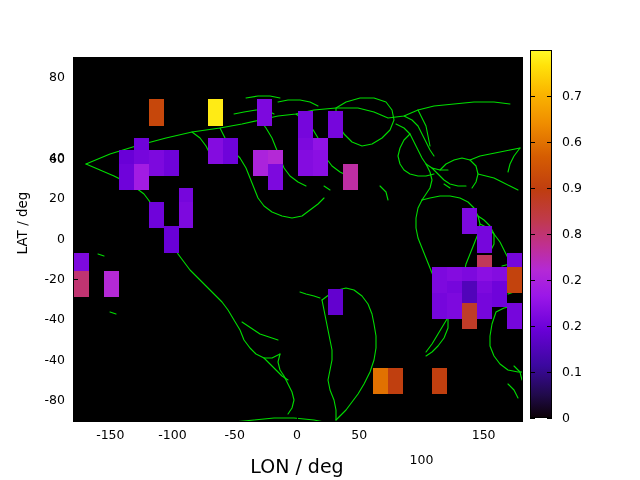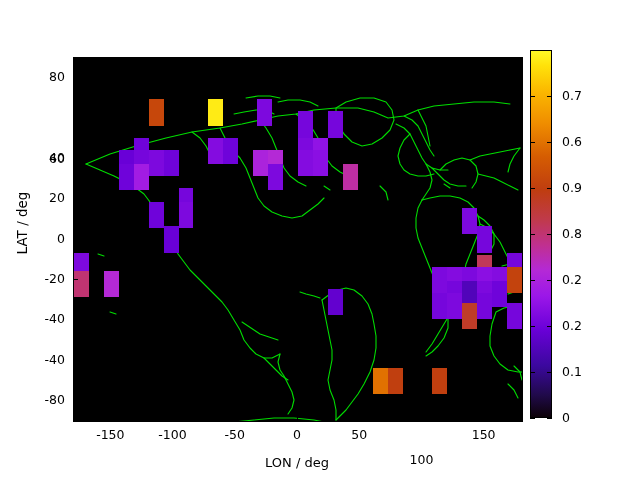--- a/index.html
+++ b/index.html
@@ -65,21 +65,21 @@
   }
   .tick-mark {
     position: absolute;
     background: #000;
   }
   #xlabel {
     position: absolute;
     left: 73px; top: 455px;
     width: 448px;
     text-align: center;
-    font-size: 13px;
+    font-size: 19px;
   }
   #ylabel {
     position: absolute;
     left: -48px; top: 215px;
     width: 140px;
     text-align: center;
     font-size: 13.5px;
     transform: rotate(-90deg);
     transform-origin: center center;
   }

